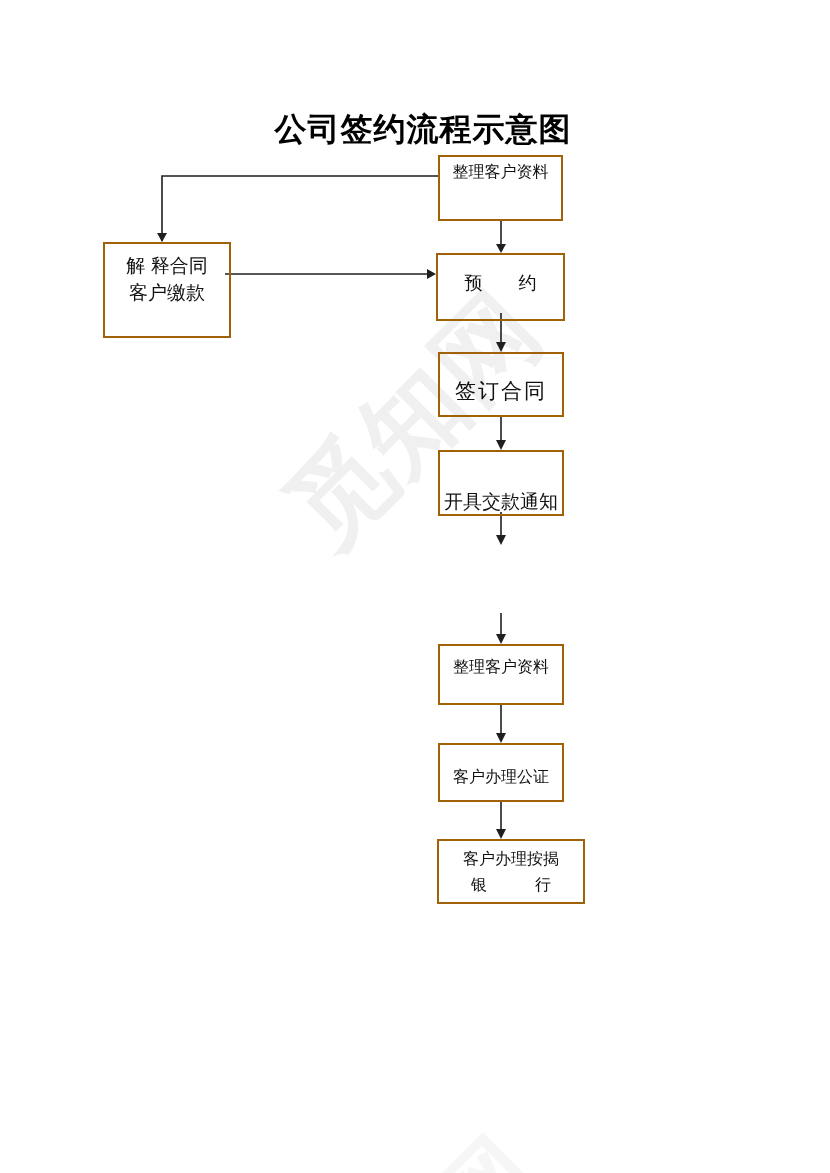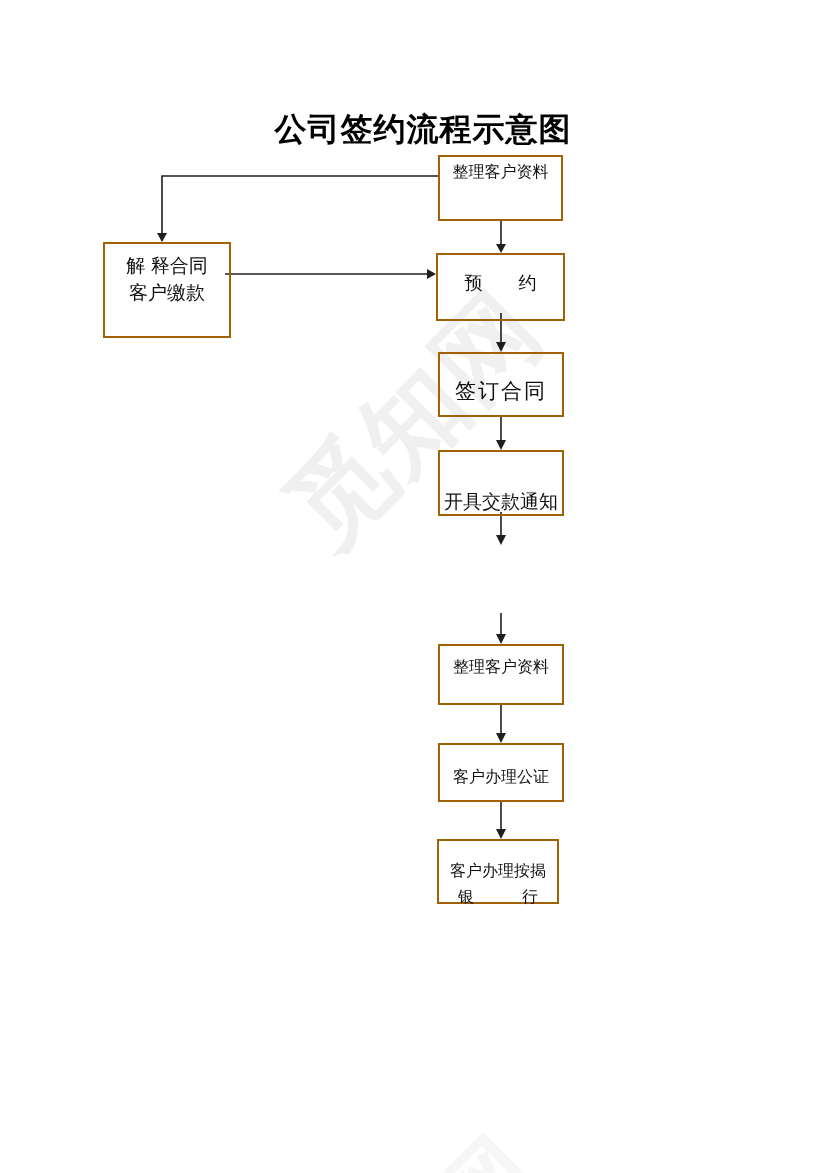--- a/index.html
+++ b/index.html
@@ -83,21 +83,21 @@
   
   .n0 { left: 438px; top: 155px; width: 125px; height: 66px; padding-top: 5px;  font-size: 16px; }
   .n1 { left: 103px;  top: 242px; width: 128px; height: 96px; padding-top: 8px;  font-size: 19px; }
   .n1 .node-line { line-height: 27px; }
   .n2 { left: 436px; top: 253px; width: 129px; height: 68px; padding-top: 17px;  font-size: 18px; }
   .n3 { left: 438px; top: 352px; width: 126px; height: 65px; padding-top: 24px;  font-size: 21px; letter-spacing: 2px; }
   .n4 { left: 438px; top: 450px; width: 126px; height: 66px; justify-content: flex-end; font-size: 19px; }
   .n5 { left: 438px; top: 545px; width: 126px; height: 68px; padding-top: 12px; font-size: 21px; letter-spacing: 5px; text-indent: 5px; }
   .n6 { left: 438px; top: 644px; width: 126px; height: 61px; padding-top: 11px; font-size: 16px; }
   .n7 { left: 438px; top: 743px; width: 126px; height: 59px; padding-top: 22px; font-size: 16px; }
-  .n8 { left: 437px; top: 839px; width: 122px; height: 65px; padding-top: 17px;  font-size: 16px; }
+  .n8 { left: 437px; top: 839px; width: 148px; height: 65px; padding-top: 5px;  font-size: 16px; }
   .n8 .node-line { line-height: 26px; }
 </style>
 </head>
 <body>
 
 <div class="page">
 
   <div class="watermark wm-main">觅知网</div>
   <div class="watermark wm-bottom">觅知网</div>
 

